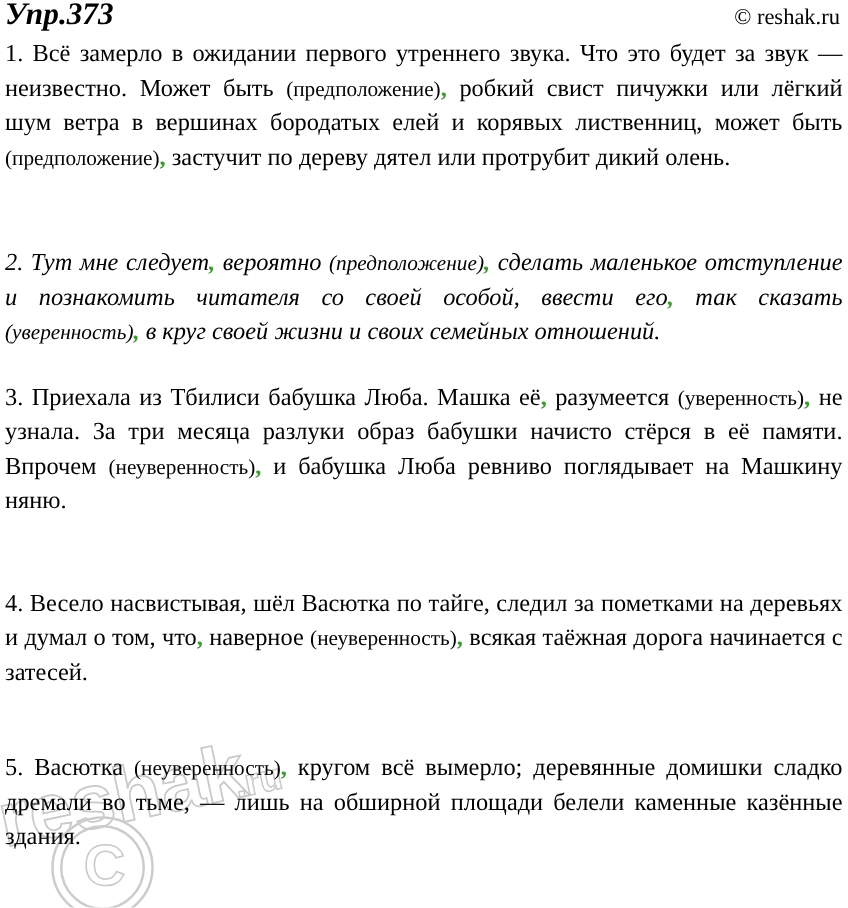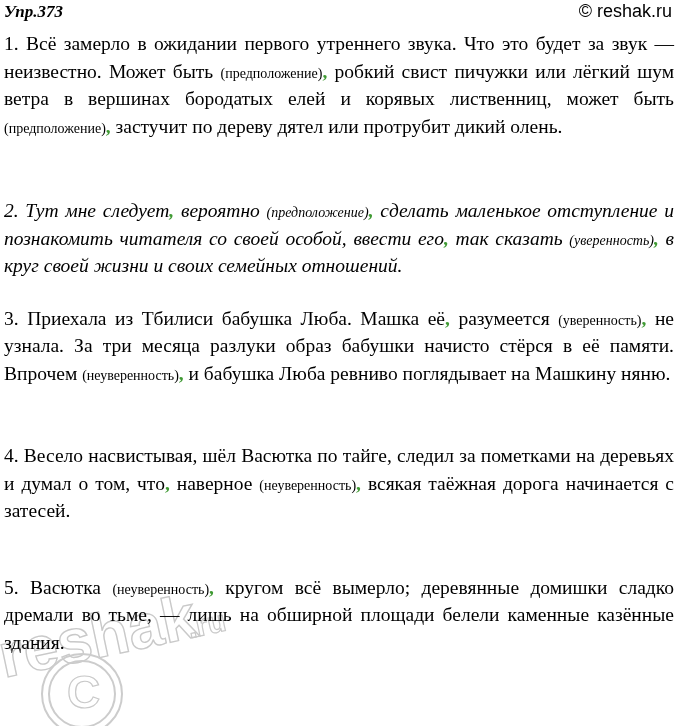--- a/index.html
+++ b/index.html
@@ -32,27 +32,27 @@
     align-items: baseline;
     justify-content: space-between;
     height: 26px;
     padding: 0 4px 0 2px;
     box-sizing: border-box;
   }
   .ex-title {
     font-family: "Liberation Serif", "DejaVu Serif", serif;
     font-weight: bold;
     font-style: italic;
-    font-size: 17px;
+    font-size: 25px;
     line-height: 24px;
     letter-spacing: 0px;
     white-space: nowrap;
   }
   .copyright {
-    font-family: Liberation Sans, sans-serif;
+    font-family: Liberation Serif, serif;
     font-size: 18px;
     line-height: 22px;
     white-space: nowrap;
   }
   .copyright .csym {
     font-size: 18px;
   }
 
   
   .content {
@@ -74,21 +74,21 @@
     margin-top: 4px;
   }
   
   p.gap-1 { margin-top: 57px; font-style: italic; }
   p.gap-2 { margin-top: 25px; }
   p.gap-3 { margin-top: 55px; font-family: Liberation Serif, serif; }
   p.gap-4 { margin-top: 49px; }
 
   
   .annot {
-    font-size: 14px;
+    font-size: 17px;
     line-height: 1;
   }
   
   .gc {
     color: #3f9a33;
     font-weight: bold;
   }
 
   
   .watermark {

